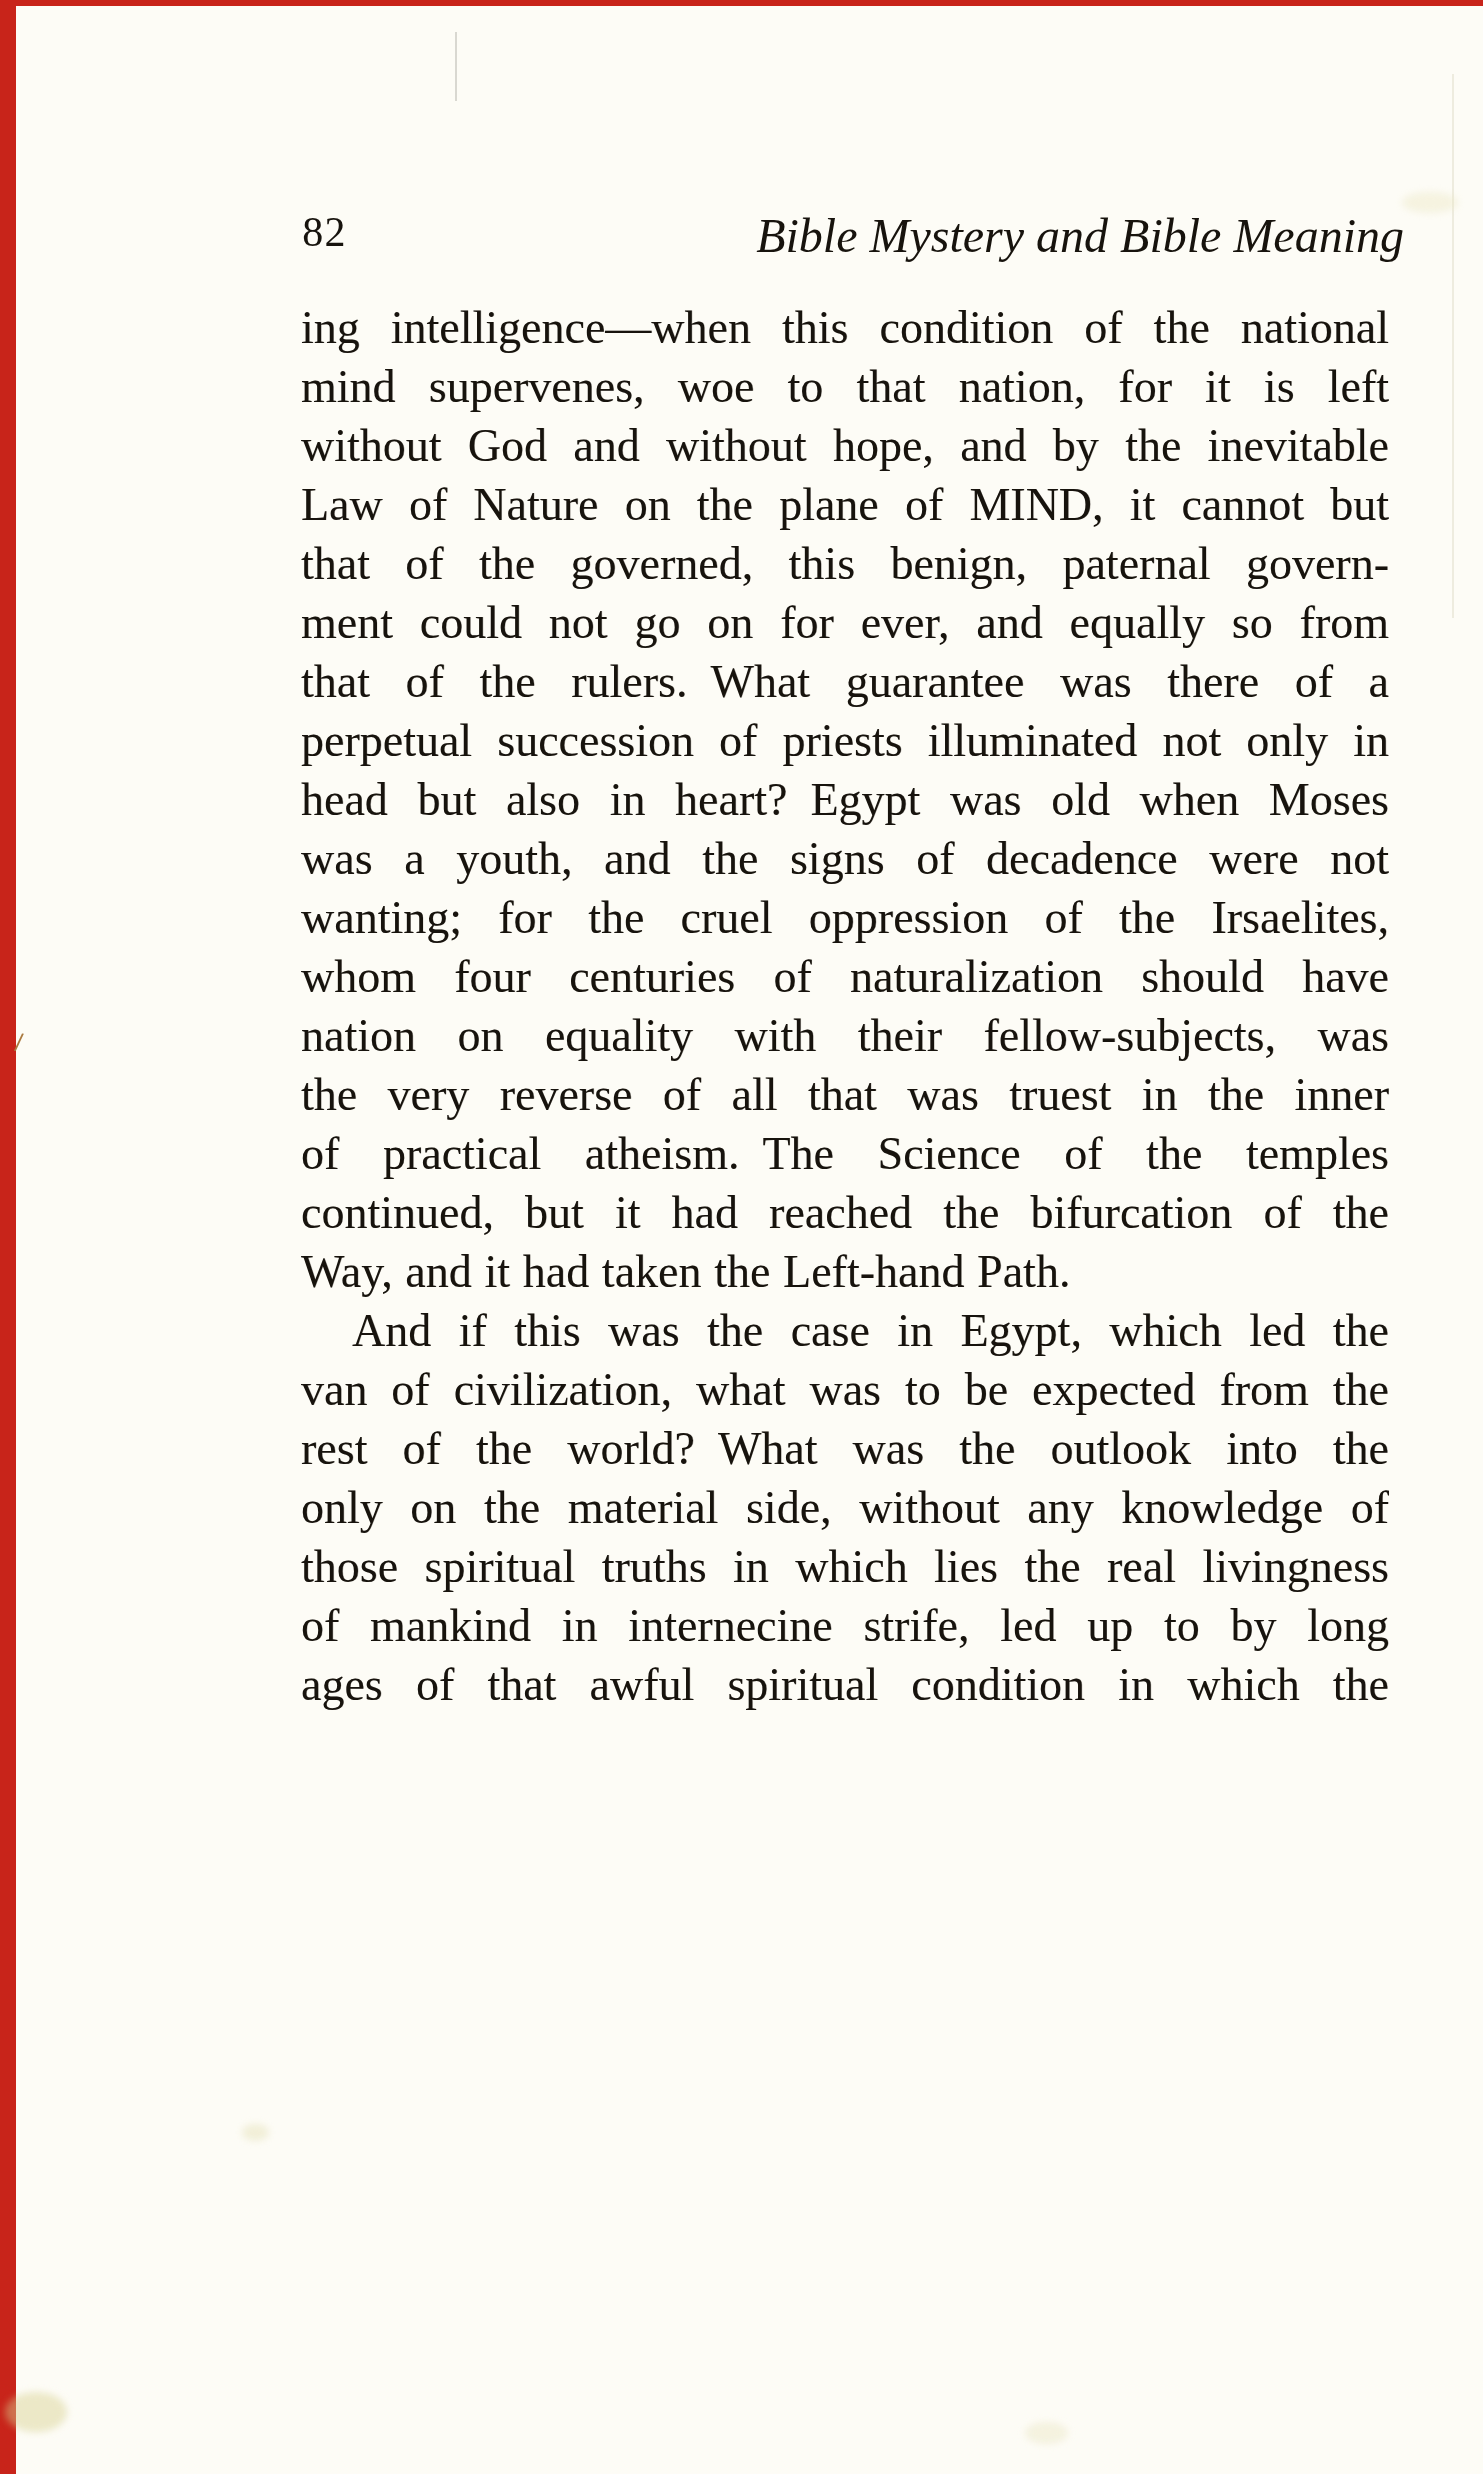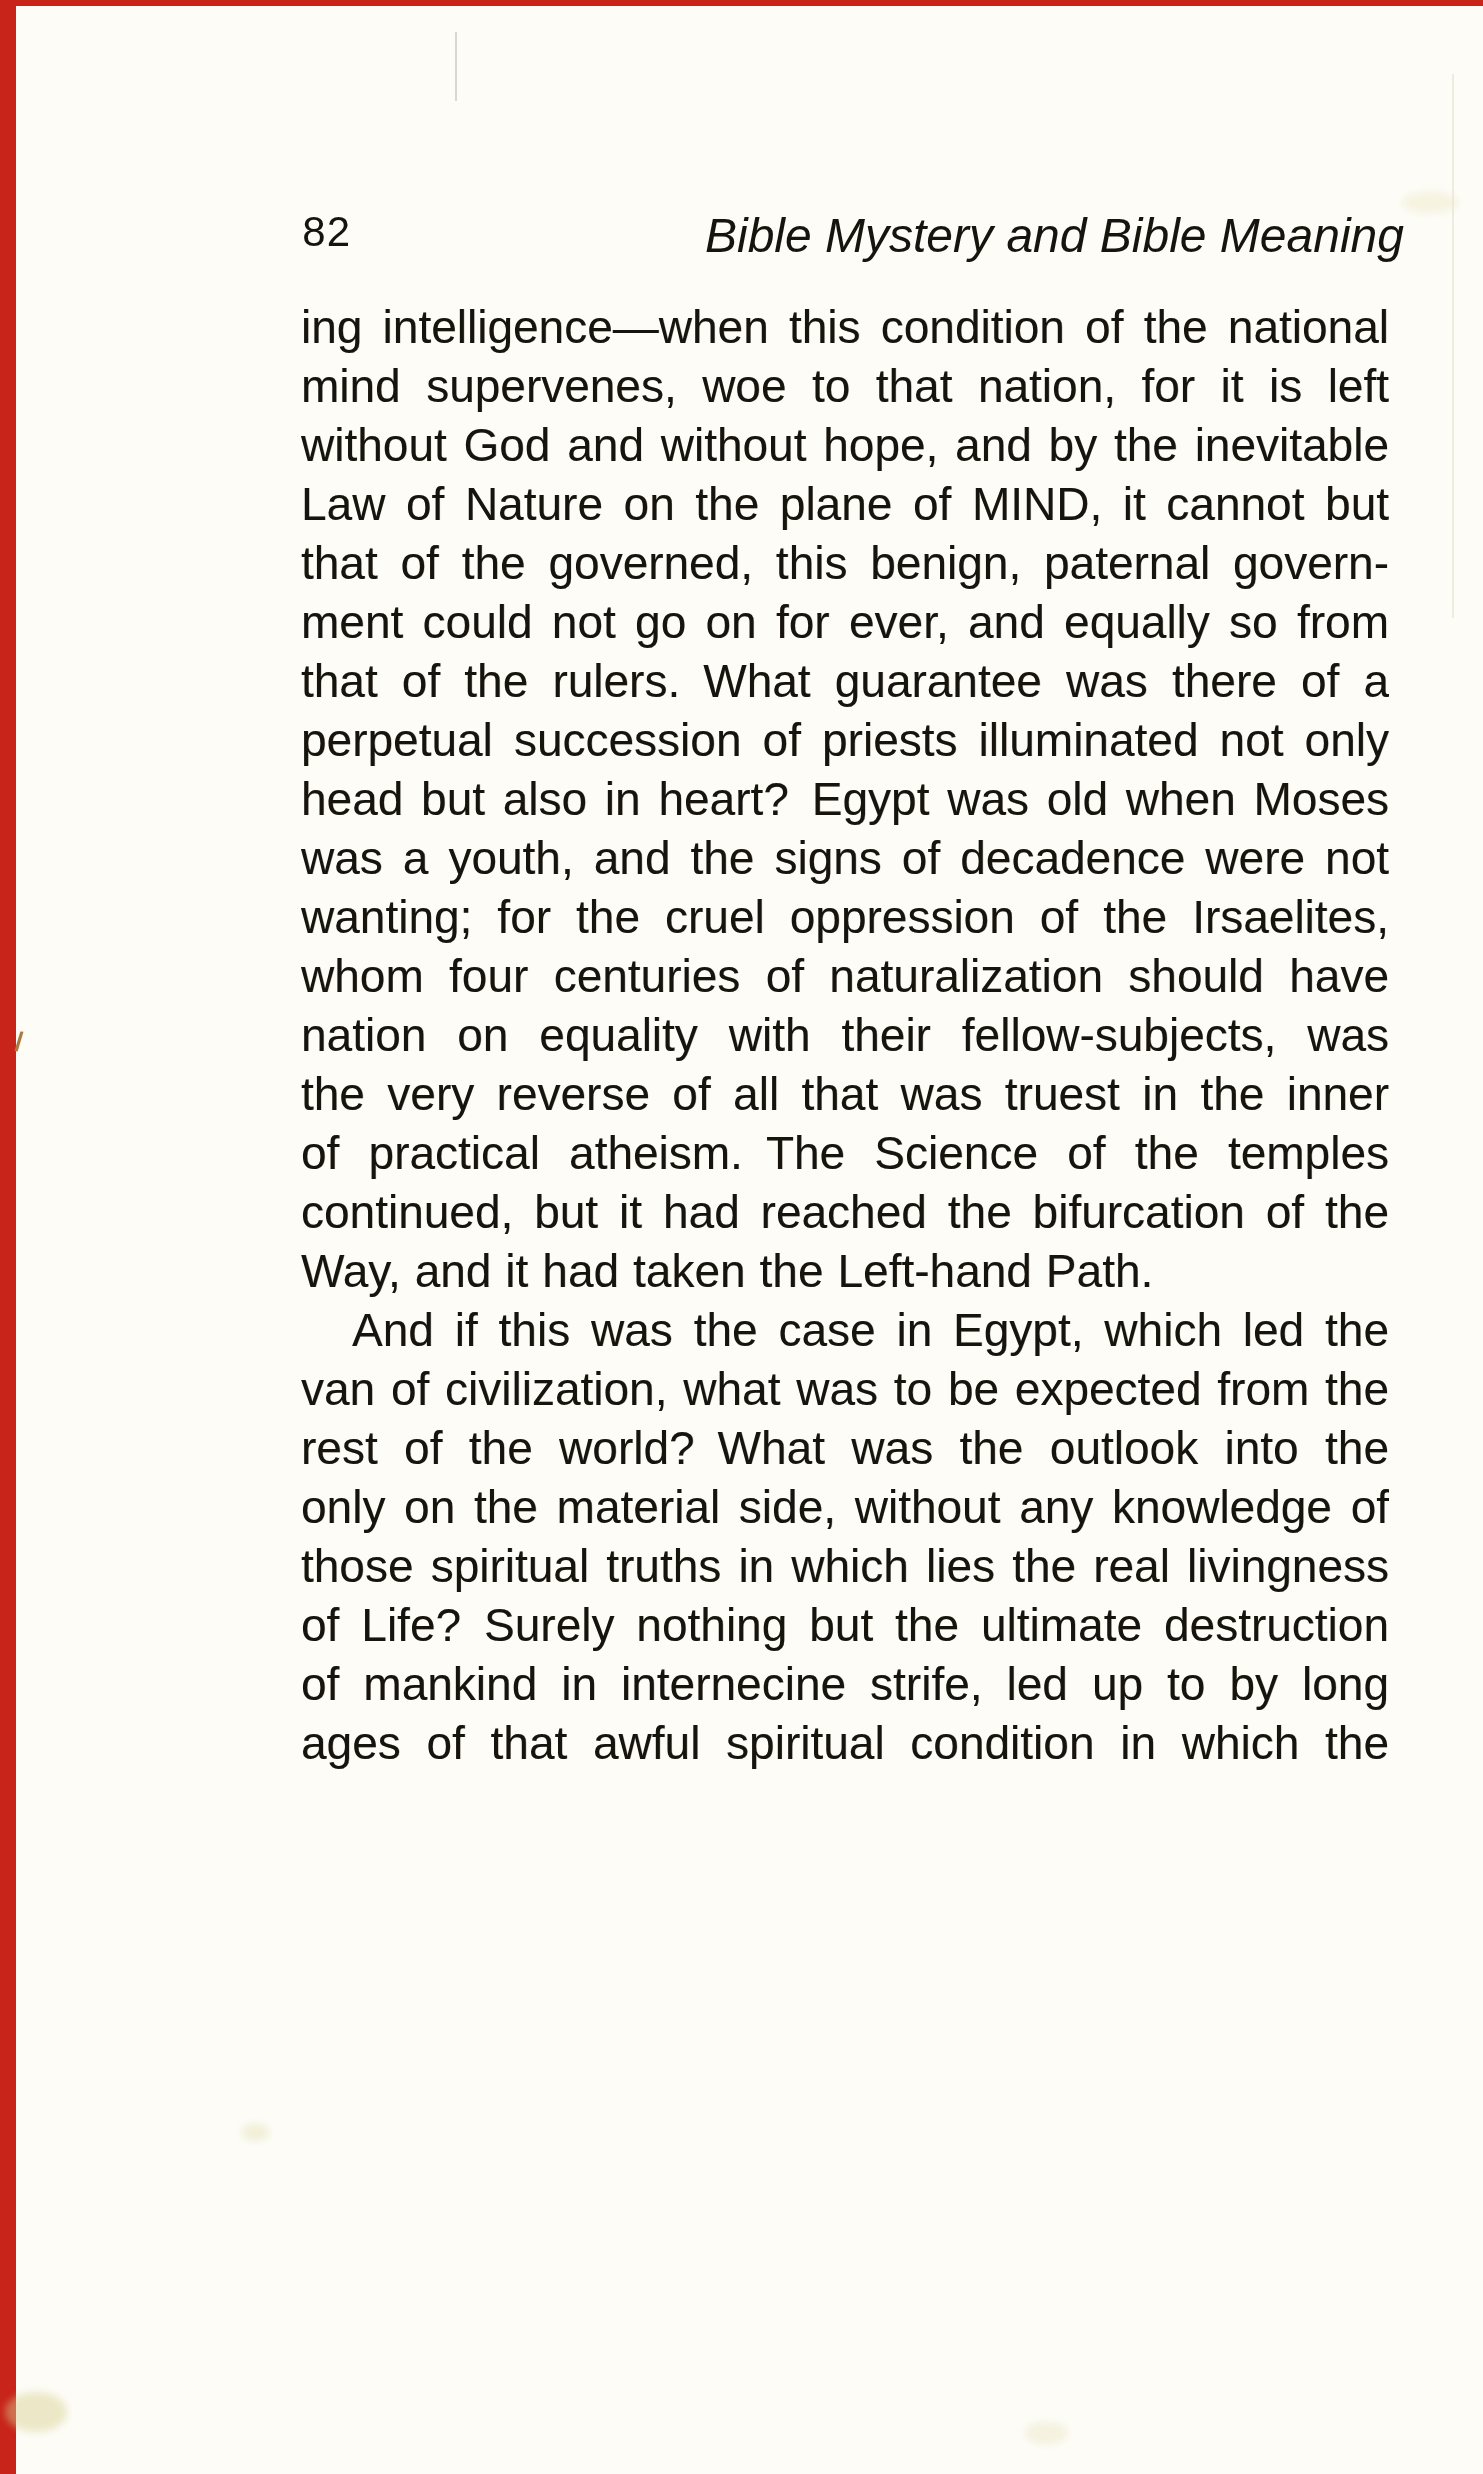--- a/index.html
+++ b/index.html
@@ -2,21 +2,21 @@
 <html style="font-size:10px"><head>
 <meta charset="utf-8">
 <title>Scanned book page</title>
 <style>
   html,body{margin:0;padding:0;background:#e8e8e8;}
   .page{
     position:relative;
     width:1484px;height:2475px;
     background:#fdfcf6;
     overflow:hidden;
-    font-family:Liberation Sans, sans-serif;
+    font-family:Liberation Serif, serif;
     color:#17130d;
   }
   
   .edge-left{position:absolute;left:0;top:0;width:16px;height:2475px;background:#c8241a;}
   .edge-top{position:absolute;left:0;top:0;width:1484px;height:5.6px;background:#c8241a;}
 
   
   .header{position:absolute;left:301px;top:208px;width:1088px;height:68px;}
   .pagenum{position:absolute;left:1.2px;top:0;font-size:42px;letter-spacing:1.2px;}
   .running-title{
@@ -93,21 +93,20 @@
       <div class="line">continued, but it had reached the bifurcation of the</div>
       <div class="line lastline">Way, and it had taken the Left-hand Path.</div>
     </div>
 
     <div class="para">
       <div class="line indent">And if this was the case in Egypt, which led the</div>
       <div class="line">van of civilization, what was to be expected from the</div>
       <div class="line">rest of the world? What was the outlook into the</div>
       <div class="line">only on the material side, without any knowledge of</div>
       <div class="line">those spiritual truths in which lies the real livingness</div>
-      <div class="line">of Life? Surely nothing but the ultimate destruction</div>
       <div class="line">of mankind in internecine strife, led up to by long</div>
       <div class="line">ages of that awful spiritual condition in which the</div>
     </div>
 
   </div>
 
   <span class="slash-mark">/</span>
 
   <div class="smudge sm-bottom-left"></div>
   <div class="smudge sm-mid-left"></div>

